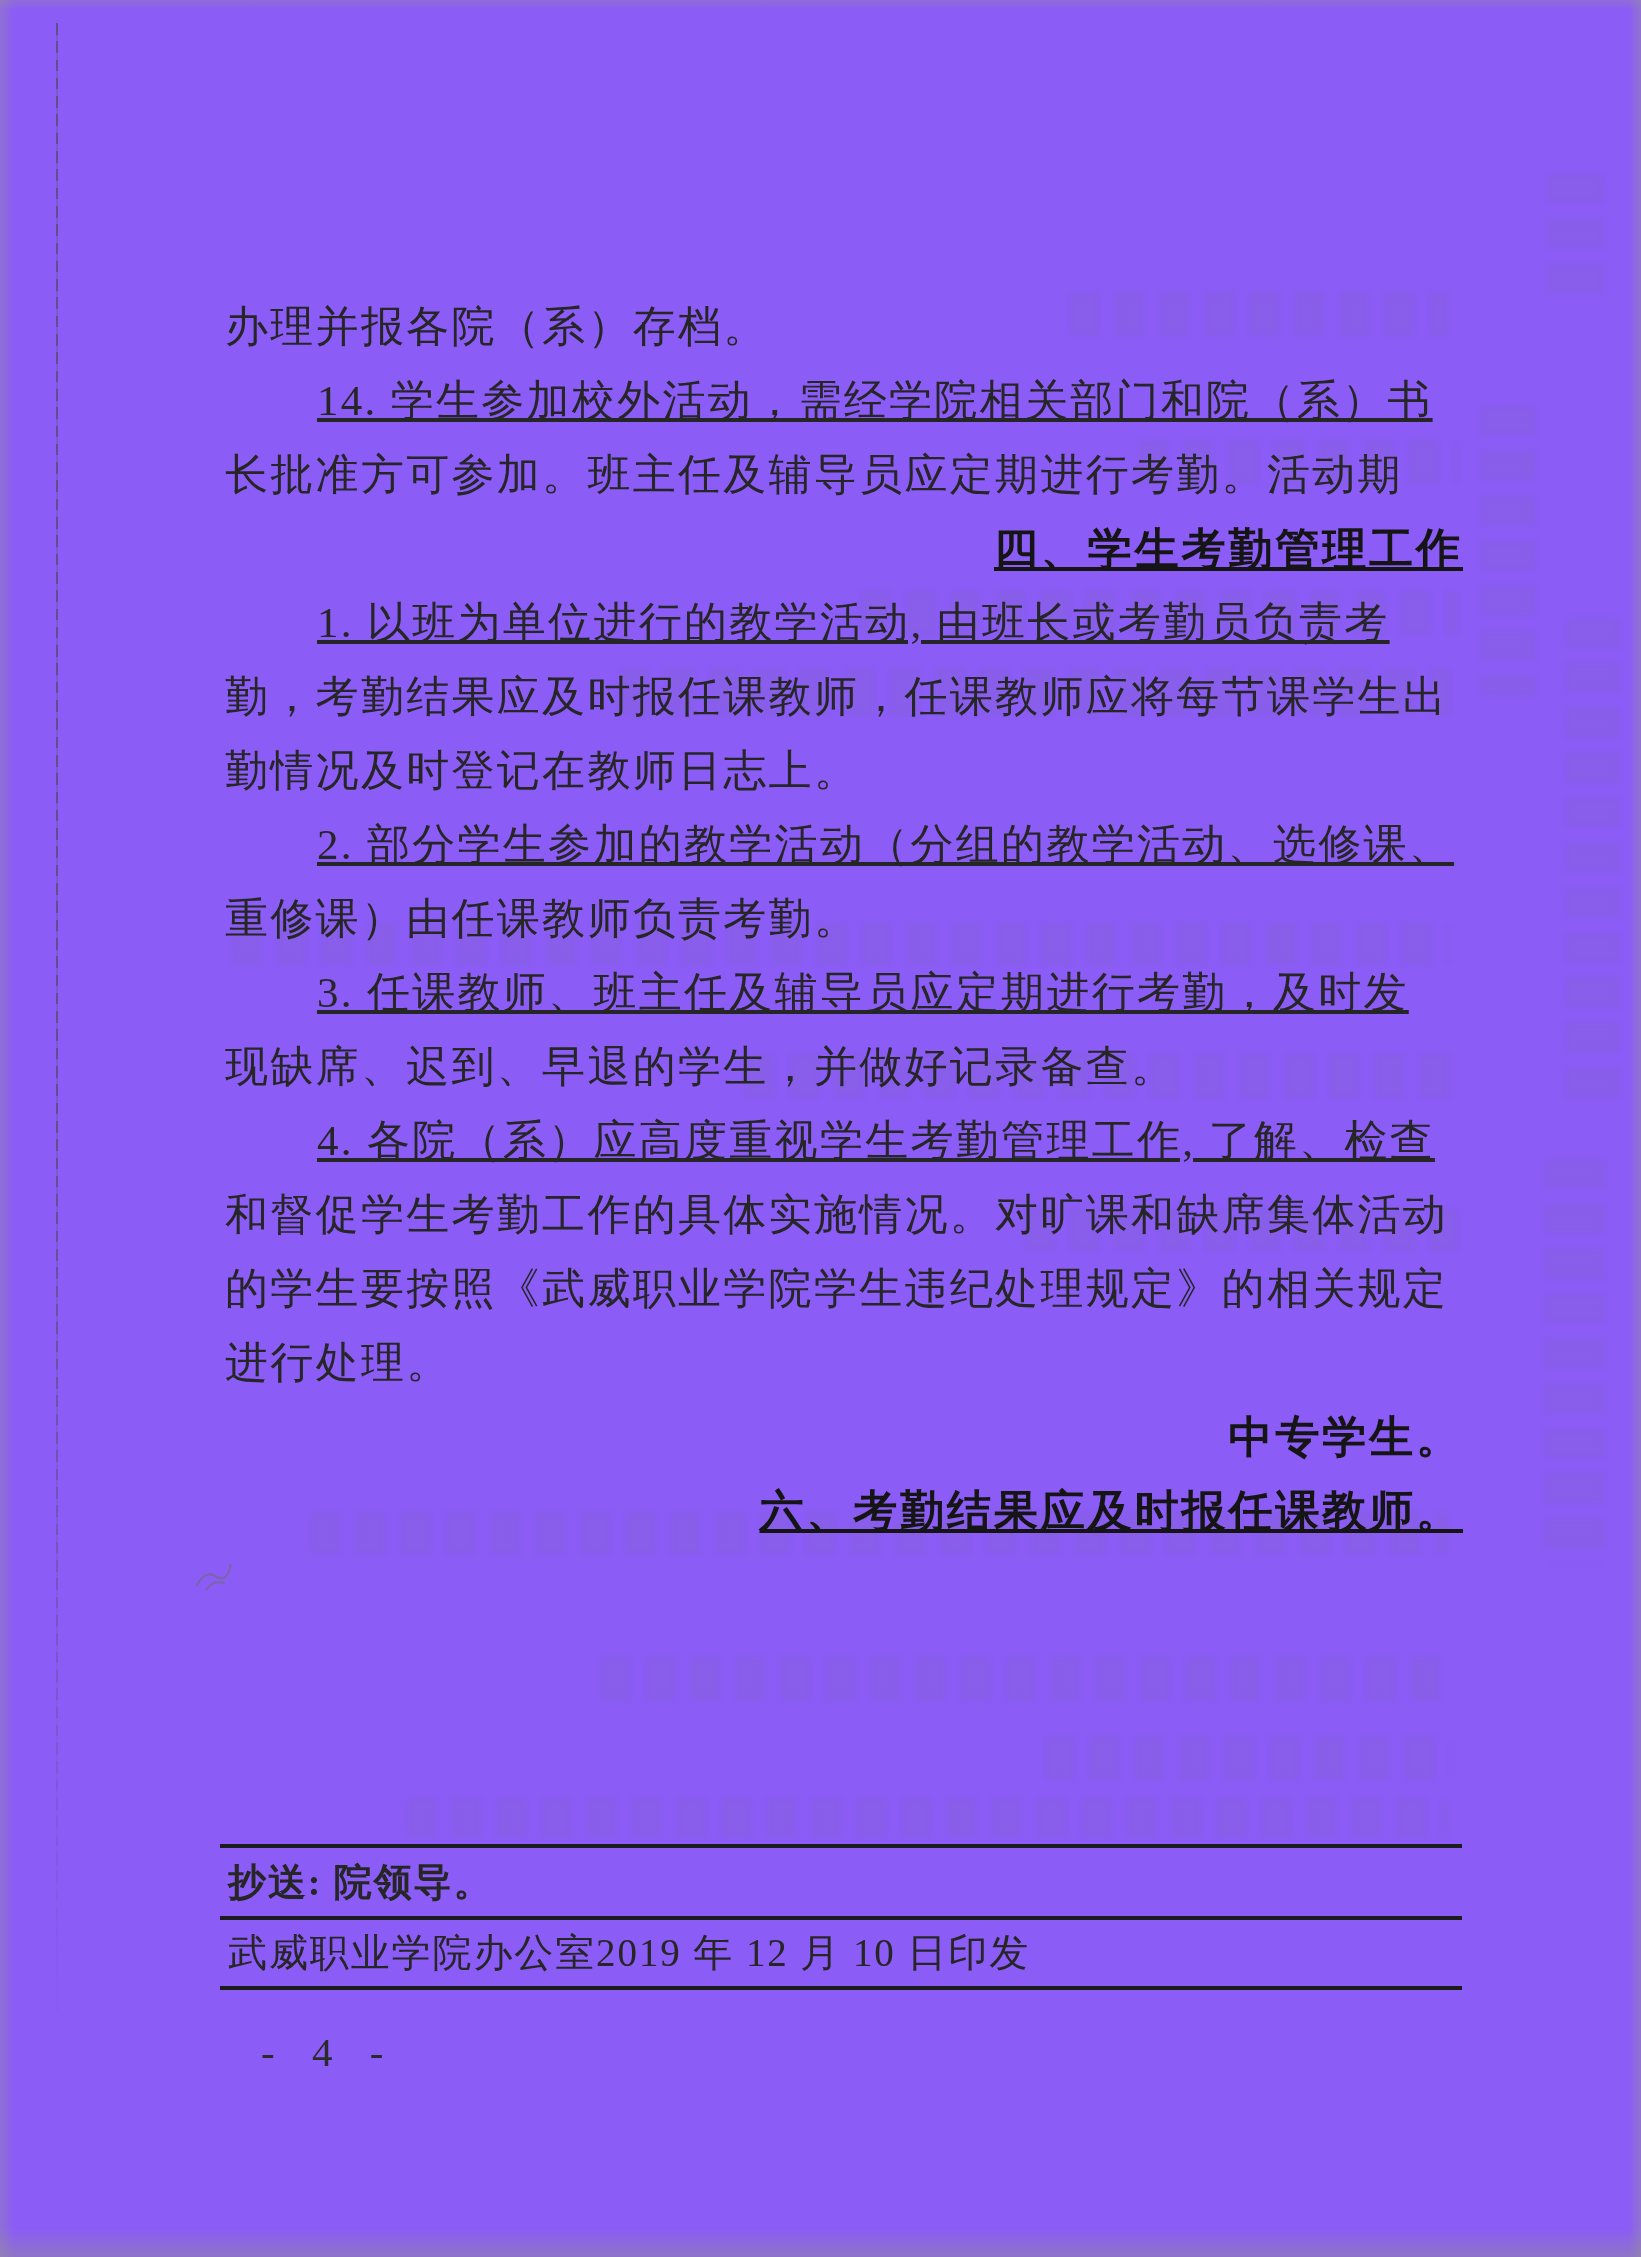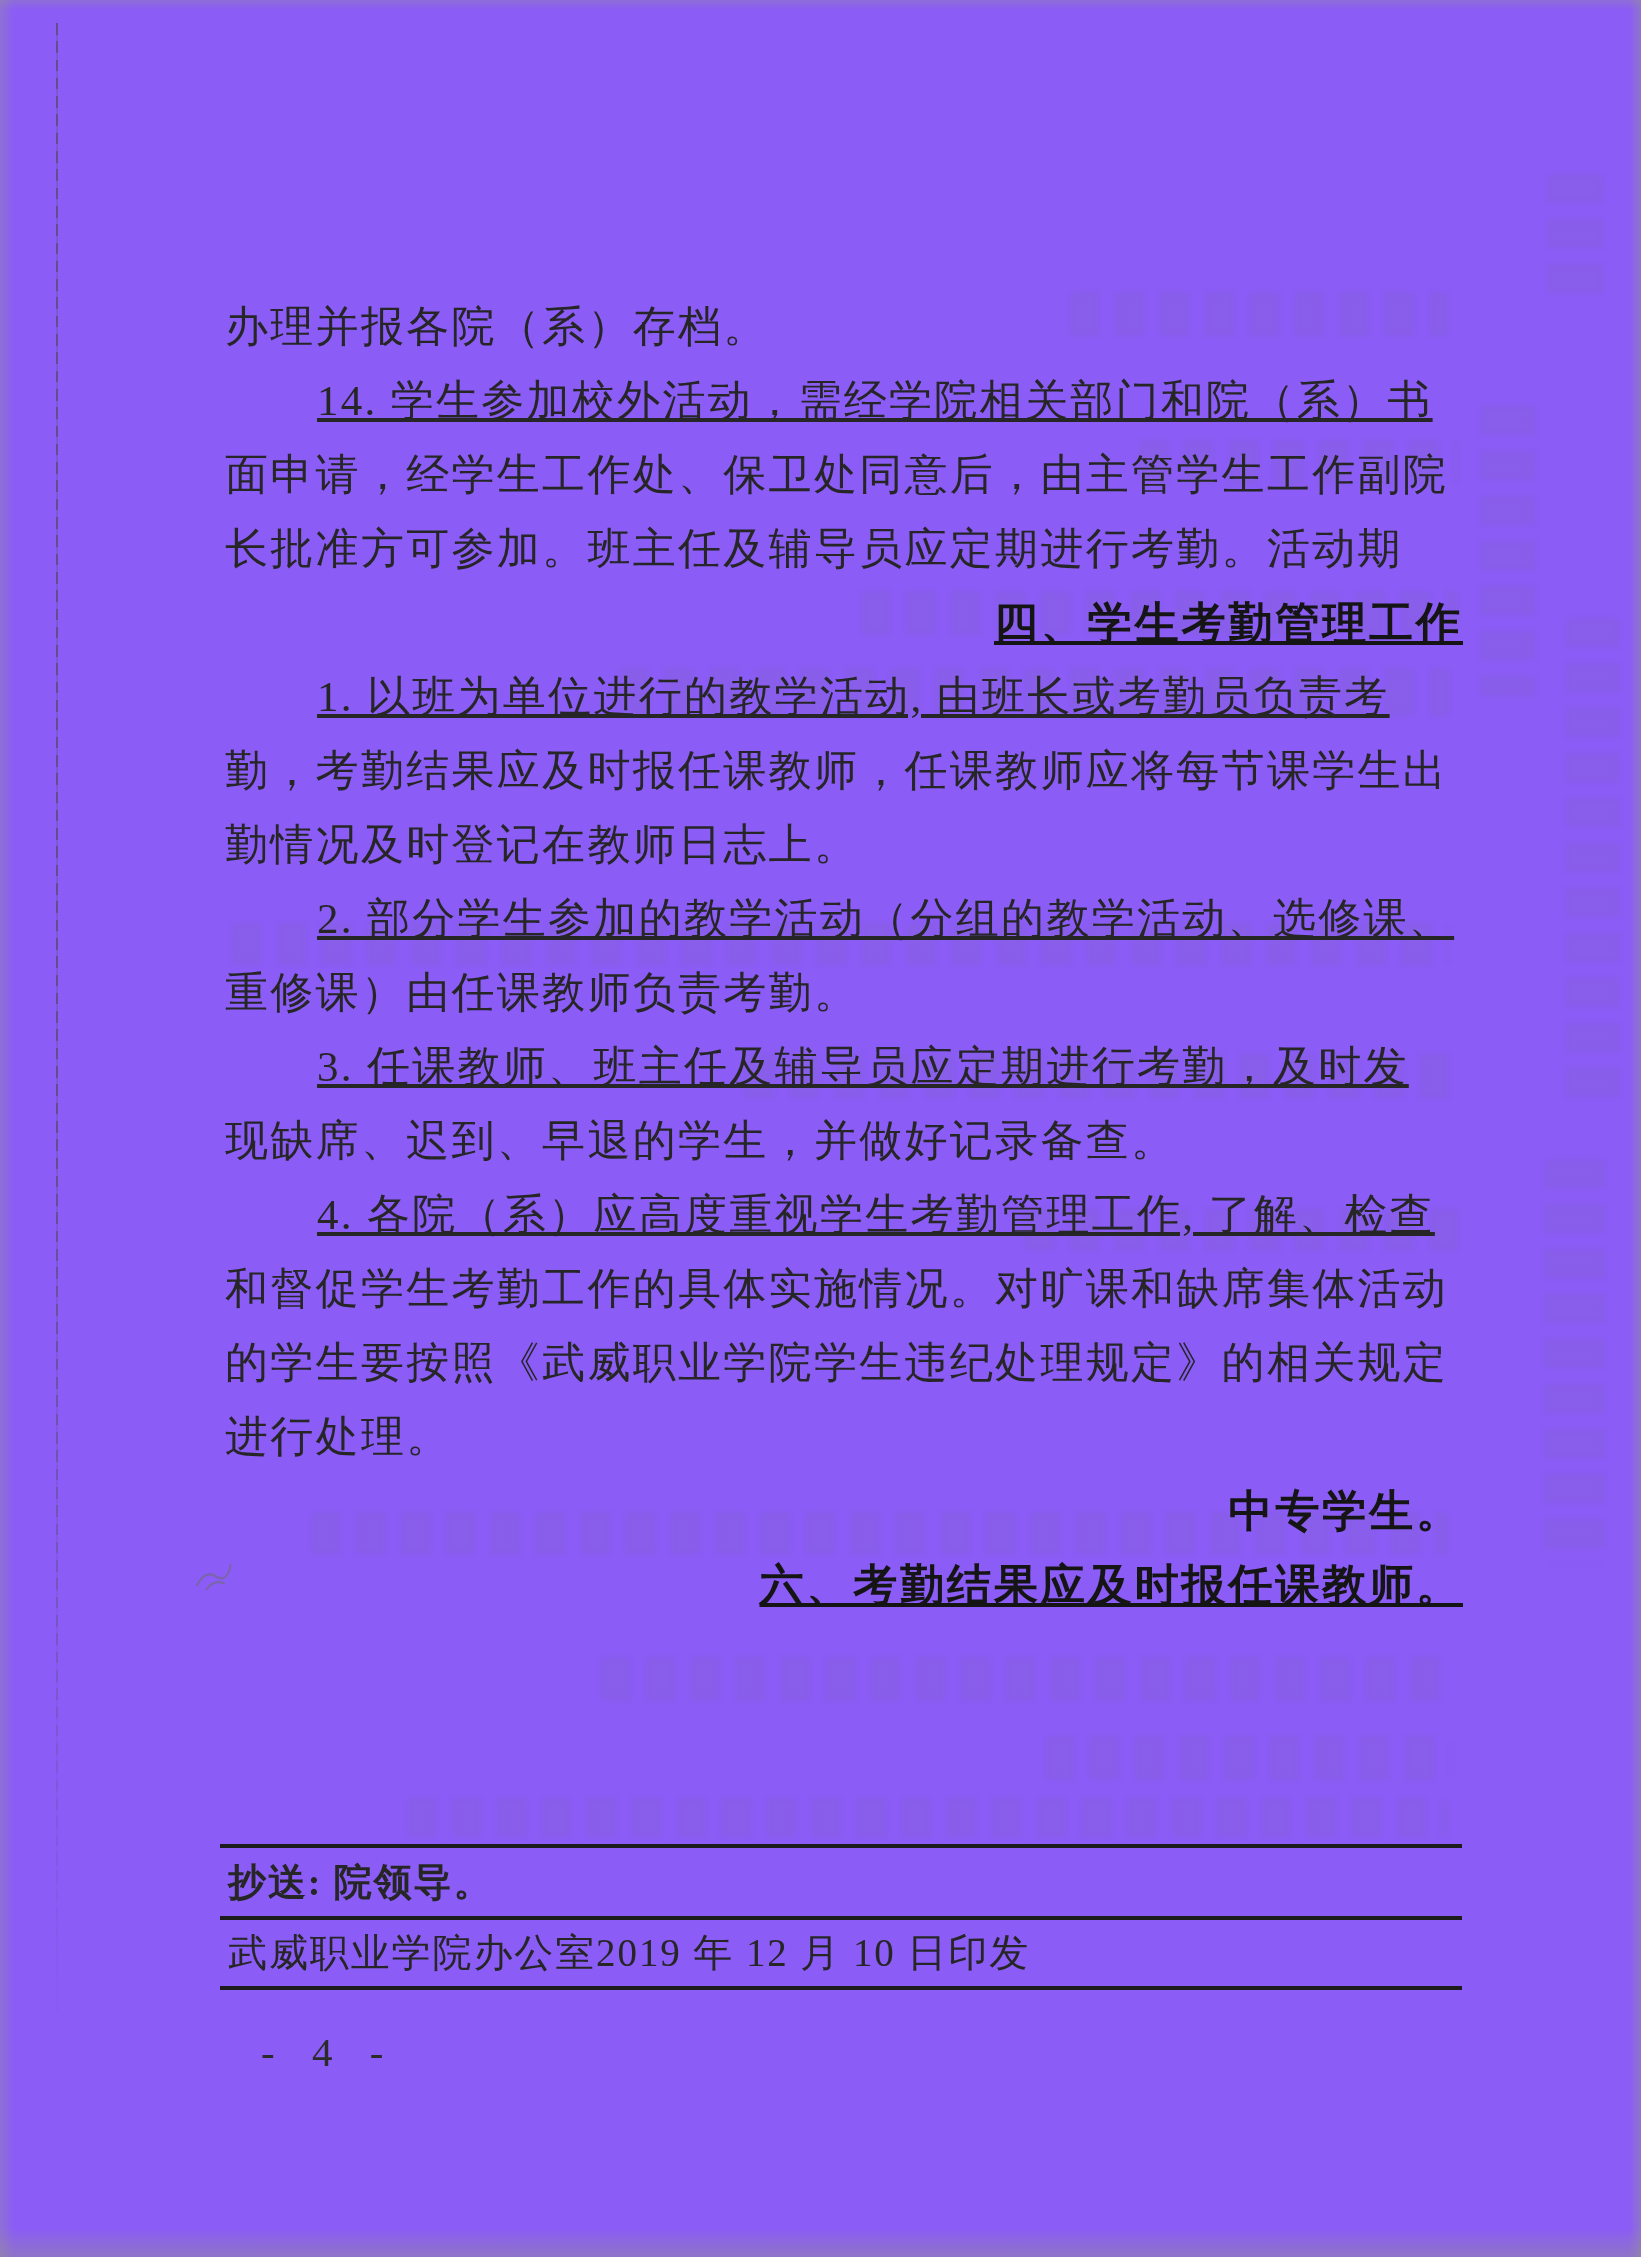--- a/index.html
+++ b/index.html
@@ -112,21 +112,20 @@
   <div class="ghost" style="left:1045px; top:1736px; width:406px; height:44px;"></div>
   <div class="ghost" style="left:407px;  top:1798px; width:1041px; height:39px;"></div>
   <div class="ghost v" style="left:1547px; top:174px;  width:56px; height:126px;"></div>
   <div class="ghost v" style="left:1481px; top:406px;  width:54px; height:290px;"></div>
   <div class="ghost v" style="left:1566px; top:618px;  width:54px; height:483px;"></div>
   <div class="ghost v" style="left:1545px; top:1159px; width:60px; height:406px;"></div>
 
   <main class="doc-body" id="doc-body">
       <div class="line body">办理并报各院（系）存档。</div>
       <div class="line body indent">14. 学生参加校外活动，需经学院相关部门和院（系）书</div>
-      <div class="line body">面申请，经学生工作处、保卫处同意后，由主管学生工作副院</div>
       <div class="line body">长批准方可参加。班主任及辅导员应定期进行考勤。活动期</div>
       <div class="line heading indent">四、学生考勤管理工作</div>
       <div class="line body indent">1. 以班为单位进行的教学活动, 由班长或考勤员负责考</div>
       <div class="line body">勤，考勤结果应及时报任课教师，任课教师应将每节课学生出</div>
       <div class="line body">勤情况及时登记在教师日志上。</div>
       <div class="line body indent">2. 部分学生参加的教学活动（分组的教学活动、选修课、</div>
       <div class="line body">重修课）由任课教师负责考勤。</div>
       <div class="line body indent">3. 任课教师、班主任及辅导员应定期进行考勤，及时发</div>
       <div class="line body">现缺席、迟到、早退的学生，并做好记录备查。</div>
       <div class="line body indent">4. 各院（系）应高度重视学生考勤管理工作, 了解、检查</div>

